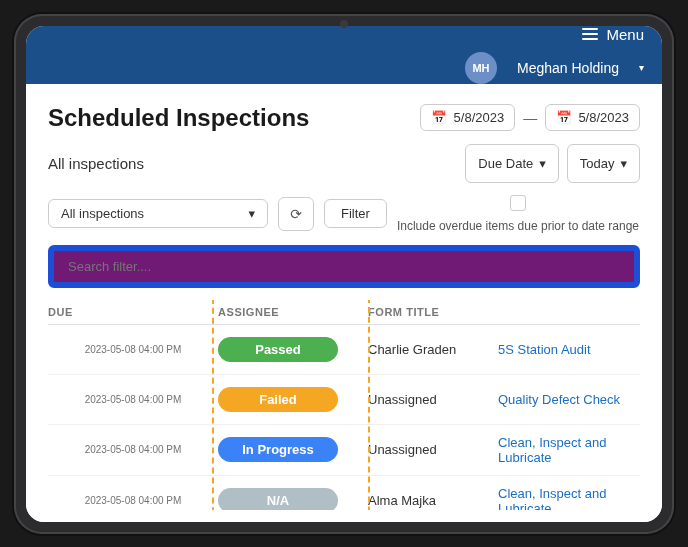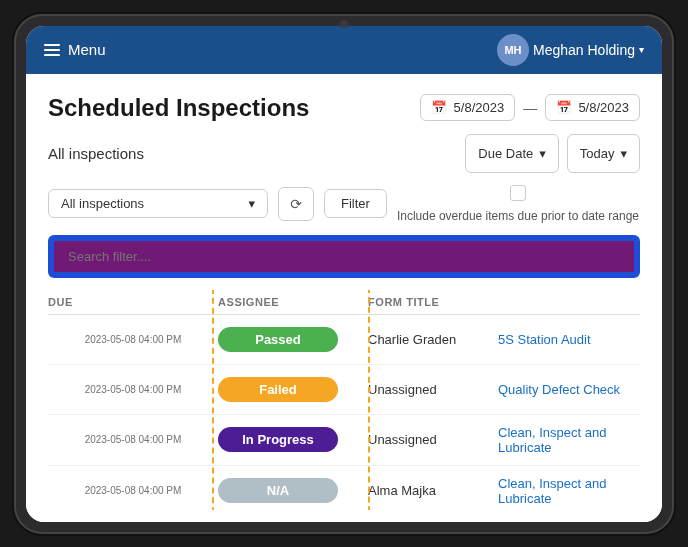--- a/index.html
+++ b/index.html
@@ -32,25 +32,26 @@
       border-radius: 18px;
       overflow: hidden;
       display: flex;
       flex-direction: column;
     }
 
     
     .nav-bar {
       background: #1b4f8a;
       display: flex;
-      align-items: center;
+      align-items: flex-end;
       justify-content: space-between;
       padding: 0 18px;
-      height: 48px;
+      height: 58px;
       flex-shrink: 0;
+      flex-direction: column;
     }
 
     .nav-menu {
       display: flex;
       align-items: center;
       gap: 8px;
       color: white;
       font-size: 15px;
       font-weight: 500;
     }
@@ -65,21 +66,21 @@
       display: block;
       width: 16px;
       height: 2px;
       background: white;
       border-radius: 1px;
     }
 
     .nav-user {
       display: flex;
       align-items: center;
-      gap: 4px;
+      gap: 20px;
       color: white;
       font-size: 14px;
     }
 
     .avatar {
       width: 32px;
       height: 32px;
       border-radius: 50%;
       background: #6c8fc7;
       display: flex;
@@ -324,21 +325,21 @@
       border-radius: 20px;
       padding: 5px 18px;
       font-size: 13px;
       font-weight: 600;
       color: white;
       width: 120px;
     }
 
     .status-passed { background: #4caf50; }
     .status-failed { background: #f5a623; }
-    .status-in-progress { background: #4c1d95; }
+    .status-in-progress { background: #3b82f6; }
     .status-na { background: #b0bec5; }
 
     .form-link {
       color: #1a6fc4;
       font-size: 13px;
       text-decoration: none;
       cursor: pointer;
     }
 
     .assignee {

